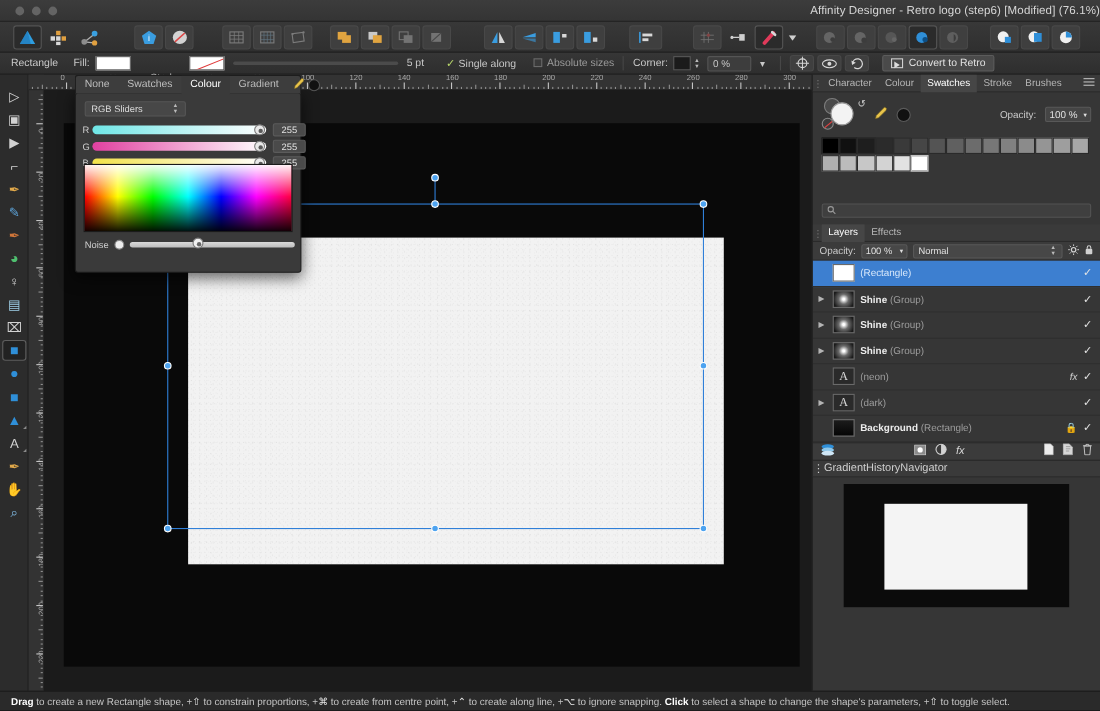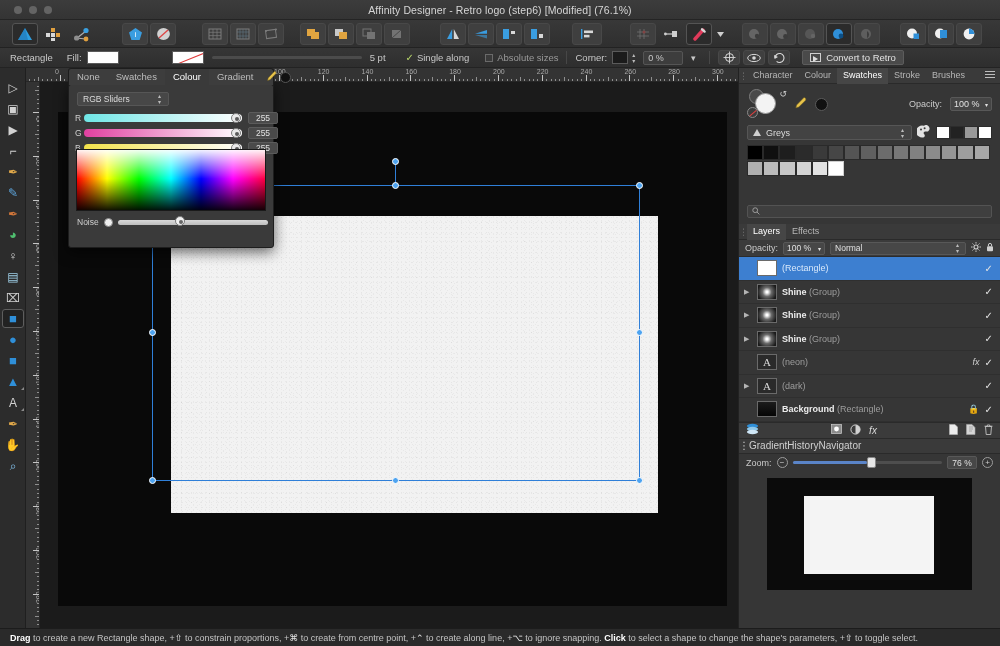--- a/index.html
+++ b/index.html
@@ -11,21 +11,21 @@
   }
   .abs { position:absolute; }
 
   
   #titlebar {
     left:0; top:0; width:1000px; height:20px;
     background:linear-gradient(#3c3c3c,#343434);
     border-bottom:1px solid #242424;
   }
   #titlebar .title {
-    position:absolute; left:0; right:0; top:4px; text-align:center;
+    position:absolute; left:0; right:0; top:4px; text-align:right;
     font-size:10.5px; color:#d6d6d6; letter-spacing:.1px;
   }
   .traffic { position:absolute; top:6px; display:flex; gap:7px; }
   .traffic i { width:8px; height:8px; border-radius:50%; background:#646464; display:block;}
 
   
   #maintoolbar {
     left:0; top:20px; width:1000px; height:28px;
     background:linear-gradient(#383838,#2f2f2f);
     border-bottom:1px solid #222;
@@ -985,40 +985,20 @@
     <span class="blackdot"></span>
     <span style="flex:1"></span>
     <span class="opacityLab">Opacity:</span>
     <span class="opacityBox">
       <span>100 %</span>
       <span style="font-size:6px">▾</span>
     </span>
   </div>
 
 
-  <div class="palRow">
-    <span class="palSel">
-      <span class="tri"></span>
-      <span style="flex:1">Greys</span>
-      <span class="stepper">▴<br>▾</span>
-    </span>
-    <span>
-      <svg width="14" height="13" viewBox="0 0 14 13">
-          <path d="M7 .8 A6 6 0 1 0 7 12.2 a2 2 0 0 0 0-3.2 a1.6 1.6 0 0 1 1.4-2.6 H11 A3 3 0 0 0 7 .8Z" fill="#e2e2e2"></path>
-          <circle cx="4" cy="4.4" r="1" fill="#3a3a3a"></circle>
-          <circle cx="7.6" cy="3.2" r="1" fill="#3a3a3a"></circle>
-        </svg>
-    </span>
-    <span class="palMini">
-      <i style="background:#fff;position:relative;overflow:hidden;"></i>
-      <i style="background:#222;"></i>
-      <i style="background:#999;"></i>
-      <i style="background:#fff;"></i>
-    </span>
-  </div>
 
   <div class="gridSw" id="greysHost1">
       <i style="background: rgb(0, 0, 0);"></i>
       <i style="background: rgb(16, 16, 16);"></i>
       <i style="background: rgb(30, 30, 30);"></i>
       <i style="background: rgb(43, 43, 43);"></i>
       <i style="background: rgb(58, 58, 58);"></i>
       <i style="background: rgb(70, 70, 70);"></i>
       <i style="background: rgb(84, 84, 84);"></i>
       <i style="background: rgb(96, 96, 96);"></i>
@@ -1171,30 +1151,20 @@
   </div>
 
   <div class="navHead">
     <span class="grip">⋮</span>
     <span class="tab">Gradient</span>
     <span class="tab">History</span>
     <span class="tab act">Navigator</span>
     <span class="burger"><i></i><i></i><i></i></span>
   </div>
 
-  <div class="zoomRow">
-    <span class="zl">Zoom:</span>
-    <span class="circbtn">−</span>
-    <span id="ztrack">
-        <i class="fill"></i>
-        <i id="zknob"></i>
-      </span>
-    <span class="zbox">76 %</span>
-    <span class="circbtn">+</span>
-  </div>
 
   <div id="navprev">
     <div class="inner"></div>
   </div>
 </div>
 
 <div class="abs" id="status">
   <span id="statusHost"><span style="font-weight: bold; color: rgb(255, 255, 255);">Drag</span><span> to create a new Rectangle shape, +</span><span class="kglyph">⇧</span><span> to constrain proportions, +</span><span class="kglyph">⌘</span><span> to create from centre point, +</span><span class="kglyph">⌃</span><span> to create along line, +</span><span class="kglyph">⌥</span><span> to ignore snapping. </span><span style="font-weight: bold; color: rgb(255, 255, 255);">Click</span><span> to select a shape to change the shape's parameters, +</span><span class="kglyph">⇧</span><span> to toggle select.</span></span>
 </div>
 

